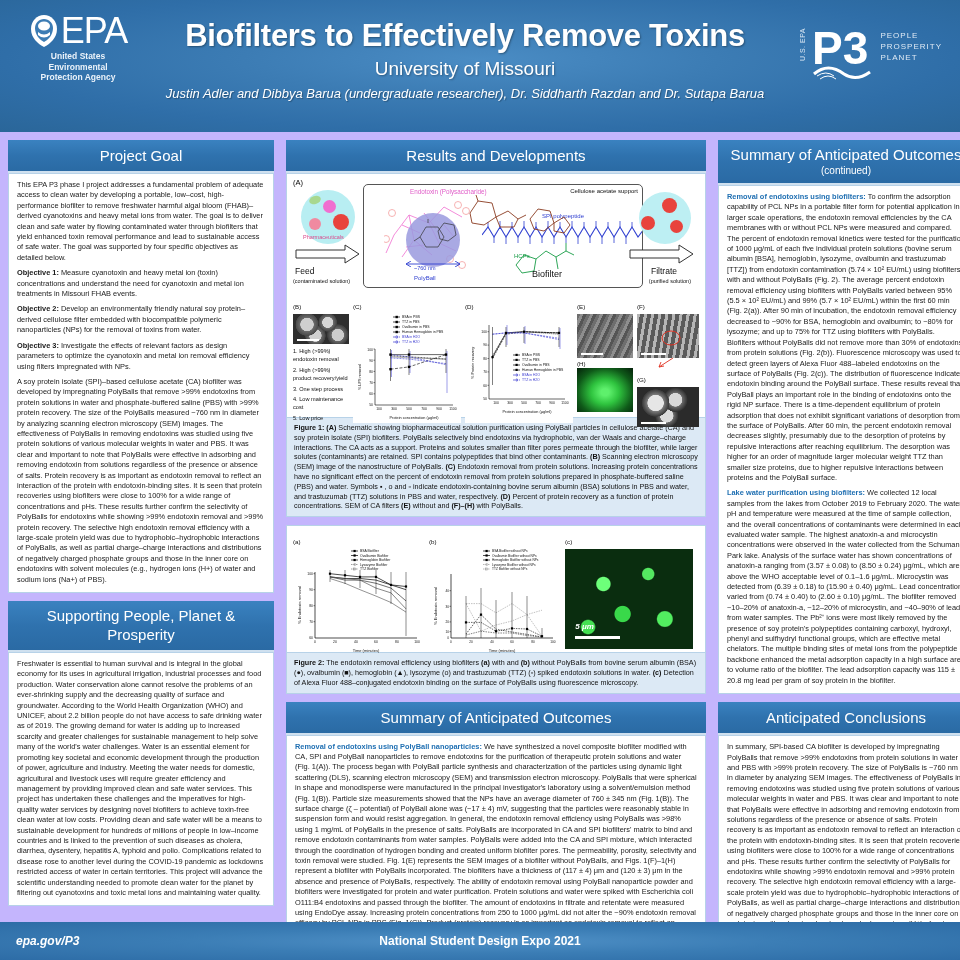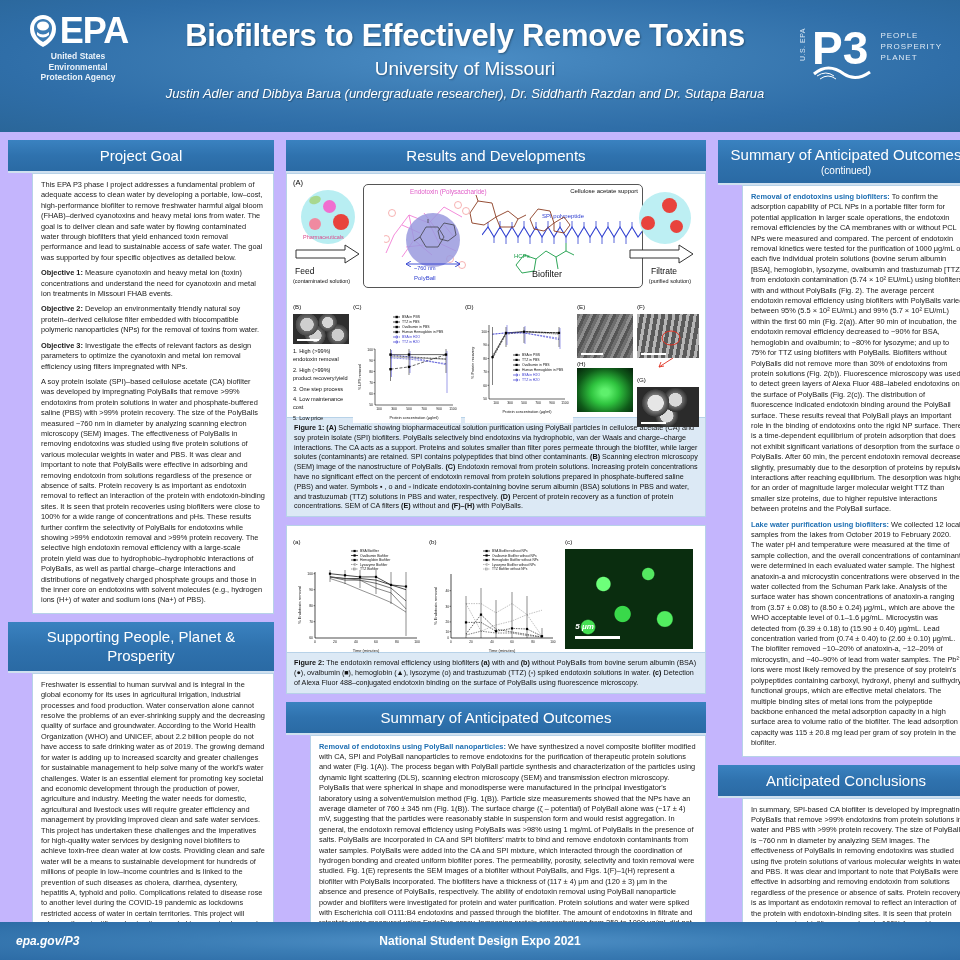--- a/index.html
+++ b/index.html
@@ -15,21 +15,21 @@
     position: relative; height: 132px; width: 960px;
     background: radial-gradient(ellipse at 50% 45%, #4a8cc4 0%, #3c7cb4 35%, #2f6ea8 70%, #2a6699 100%);
     display: flex; align-items: center;
   }
   .epa-logo { position: absolute; left: 12px; top: 14px; width: 132px; text-align:center; color:#fff;}
   .epa-mark { display:flex; align-items:center; justify-content:center; gap:2px;}
   .epa-seal { width: 30px; height: 34px; position: relative; }
   .epa-seal svg { display:block; }
   .epa-word {
     font-family: "Liberation Sans", sans-serif;
-    font-weight: bold; font-size: 36px; letter-spacing: -1px; color: #fff; line-height: 34px;
+    font-weight: normal; font-size: 36px; letter-spacing: -1px; color: #fff; line-height: 34px;
   }
   .epa-sub { font-size: 8.5px; line-height: 10.5px; margin-top: 3px; font-weight: bold; color: #eaf2fa; }
 
   .title-block { position:absolute; left: 150px; right: 180px; top: 18px; text-align:center; color:#fff; }
   .poster-title {
     font-size: 31px; font-weight: bold; letter-spacing: -0.3px;
     text-shadow: 1px 1px 2px rgba(0,0,0,.35); line-height: 36px;
   }
   .poster-univ { font-size: 19px; margin-top: 4px; text-shadow: 1px 1px 2px rgba(0,0,0,.3); }
   .poster-authors { font-size: 13px; font-style: italic; margin-top: 6px; text-shadow: 1px 1px 1px rgba(0,0,0,.3); }
@@ -49,21 +49,21 @@
 
   .sec-head {
     background: linear-gradient(to bottom, #3a82c0 0%, #2f72ae 50%, #2a6aa4 100%);
     color: #fff; text-align: center; padding: 6px 4px;
     font-size: 15px; line-height: 19px; font-weight: normal;
     border-bottom: 2px solid #cfe0ef;
   }
   .sec-head.two-line { padding: 5px 4px 6px; }
   .sec-head .sub { display:block; font-size: 10px; line-height: 13px; }
 
-  .panel { border: 1px solid #b7d2e8; background: #fff; margin-left: 24px; }
+  .panel { border: 1px solid #b7d2e8; background: #fff; }
   .panel-body { padding: 6px 8px 7px 8px; }
 
   .txt { font-size: 7.4px; line-height: 10.4px; color: #1a1a1a; text-align: left; }
   .txt p { margin-bottom: 5px; }
   .txt p:last-child { margin-bottom: 0; }
   .txt b { font-weight: bold; }
   .lead { color: #1f6fb2; font-weight: bold; }
 
   
   .fig-panel { border:1px solid #b7d2e8; background:#fff; }

